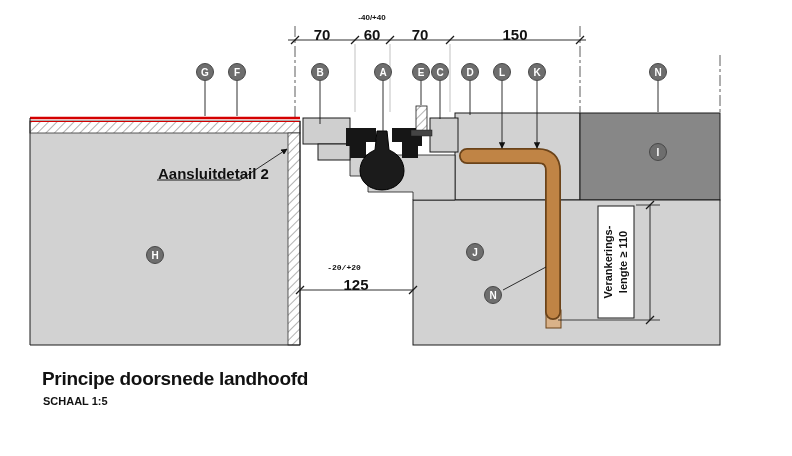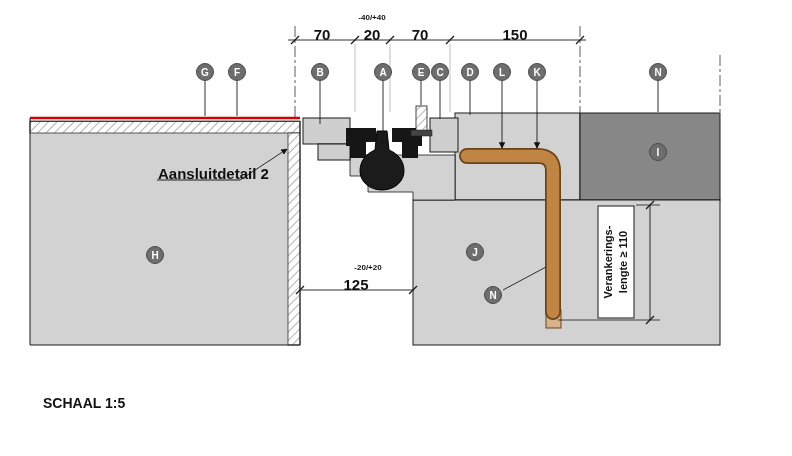--- a/index.html
+++ b/index.html
@@ -7,21 +7,21 @@
          font-family:"Liberation Sans",sans-serif;color:#111;}
   #drawing{position:absolute;left:0;top:0;}
   .txt{position:absolute;white-space:nowrap;}
   .dim{font-size:15px;font-weight:bold;transform:translateX(-50%);}
   .tol{font-size:8px;font-weight:bold;transform:translateX(-50%);}
   .callout{position:absolute;width:18px;height:18px;border-radius:50%;
            background:#6e6e6e;border:1px solid #484848;color:#fff;
            font-size:10px;font-weight:bold;display:flex;align-items:center;
            justify-content:center;box-sizing:border-box;}
   .title{font-size:19px;font-weight:bold;letter-spacing:-0.3px;}
-  .subtitle{font-size:14px;font-weight:bold;text-align:right;}
+  .subtitle{font-size:11px;font-weight:bold;text-align:right;}
   .detail-label{font-size:15px;font-weight:bold;}
   .anchor-label{width:112px;height:36px;transform:rotate(-90deg);text-align:center;
                 font-size:11px;font-weight:bold;line-height:15px;padding-top:3px;
                 box-sizing:border-box;}
 </style>
 </head>
 <body>
 
 <div id="stage">
 
@@ -139,25 +139,25 @@
     </g>
 
     <g stroke="#1a1a1a">
       <line x1="157" y1="180" x2="240" y2="180" stroke-width="1"></line>
       <line x1="240" y1="180" x2="287" y2="149" stroke-width="0.9" marker-end="url(#arrow)"></line>
     </g>
   </svg>
 
   <div class="txt tol" style="left:372px;top:13px;">-40/+40</div>
   <div class="txt dim" style="left:322px;top:26px;">70</div>
-  <div class="txt dim" style="left:372px;top:26px;">20</div>
+  <div class="txt dim" style="left:372px;top:26px;">60</div>
   <div class="txt dim" style="left:420px;top:26px;">70</div>
   <div class="txt dim" style="left:515px;top:26px;text-align:right;">150</div>
 
-  <div class="txt tol" style="left:368px;top:263px;">-20/+20</div>
+  <div class="txt tol" style="left:344px;top:263px;font-family:Liberation Mono, monospace;">-20/+20</div>
   <div class="txt dim" style="left:356px;top:276px;">125</div>
 
   <div class="txt detail-label" style="left:158px;top:165px;">Aansluitdetail 2</div>
 
   <div class="txt anchor-label" style="left:560px;top:244px;">
     <div>Verankerings-</div>
     <div>lengte ≥ 110</div>
   </div>
 
   <div class="callout" style="left:196px;top:63px;">G</div>
@@ -169,15 +169,16 @@
   <div class="callout" style="left:461px;top:63px;">D</div>
   <div class="callout" style="left:493px;top:63px;">L</div>
   <div class="callout" style="left:528px;top:63px;">K</div>
   <div class="callout" style="left:649px;top:63px;">N</div>
 
   <div class="callout" style="left:146px;top:246px;">H</div>
   <div class="callout" style="left:466px;top:243px;">J</div>
   <div class="callout" style="left:649px;top:143px;">I</div>
   <div class="callout" style="left:484px;top:286px;">N</div>
 
+  <div class="txt title" style="left:42px;top:368px;">Principe doorsnede landhoofd</div>
   <div class="txt subtitle" style="left:43px;top:395px;">SCHAAL 1:5</div>
 
 </div>
 
 </body></html>

